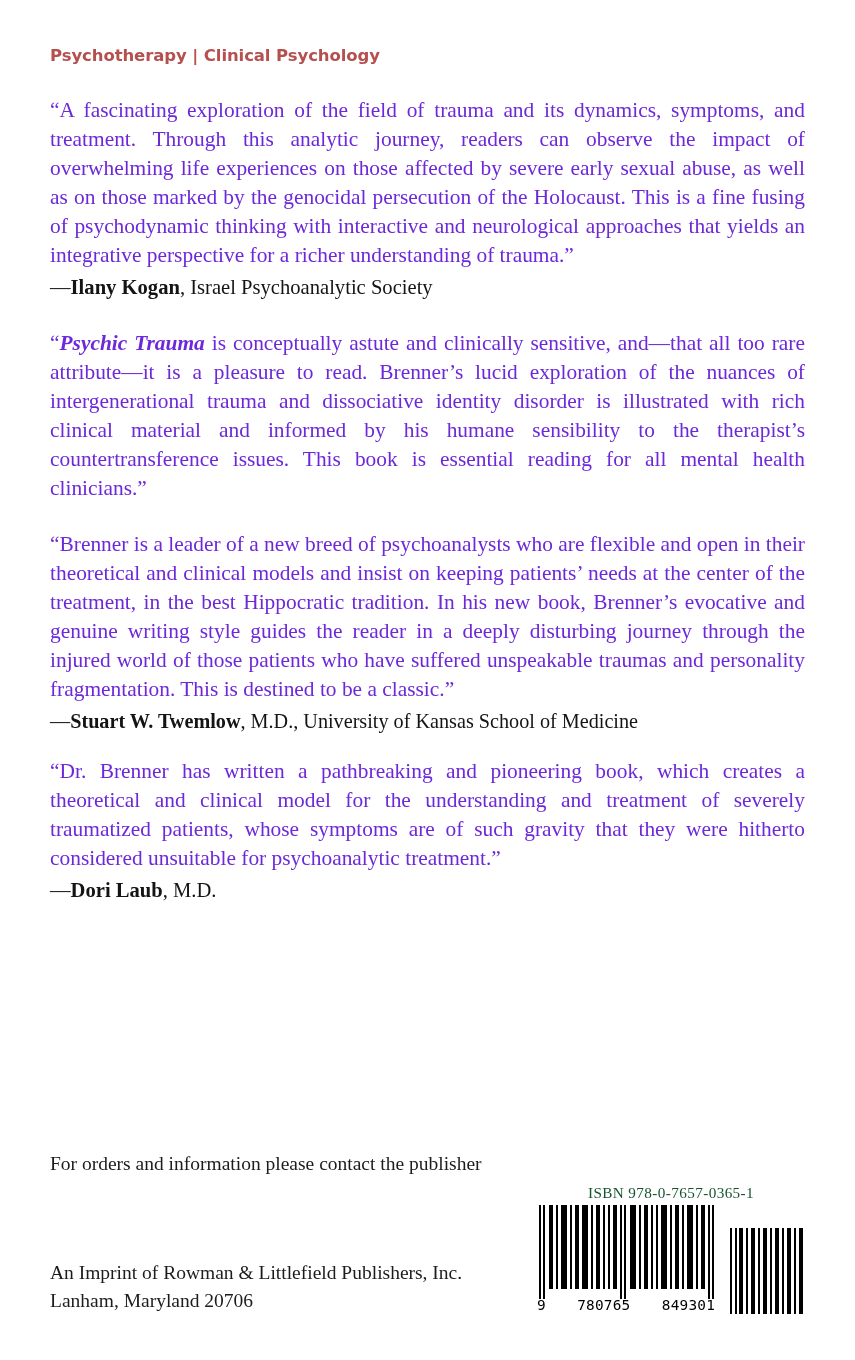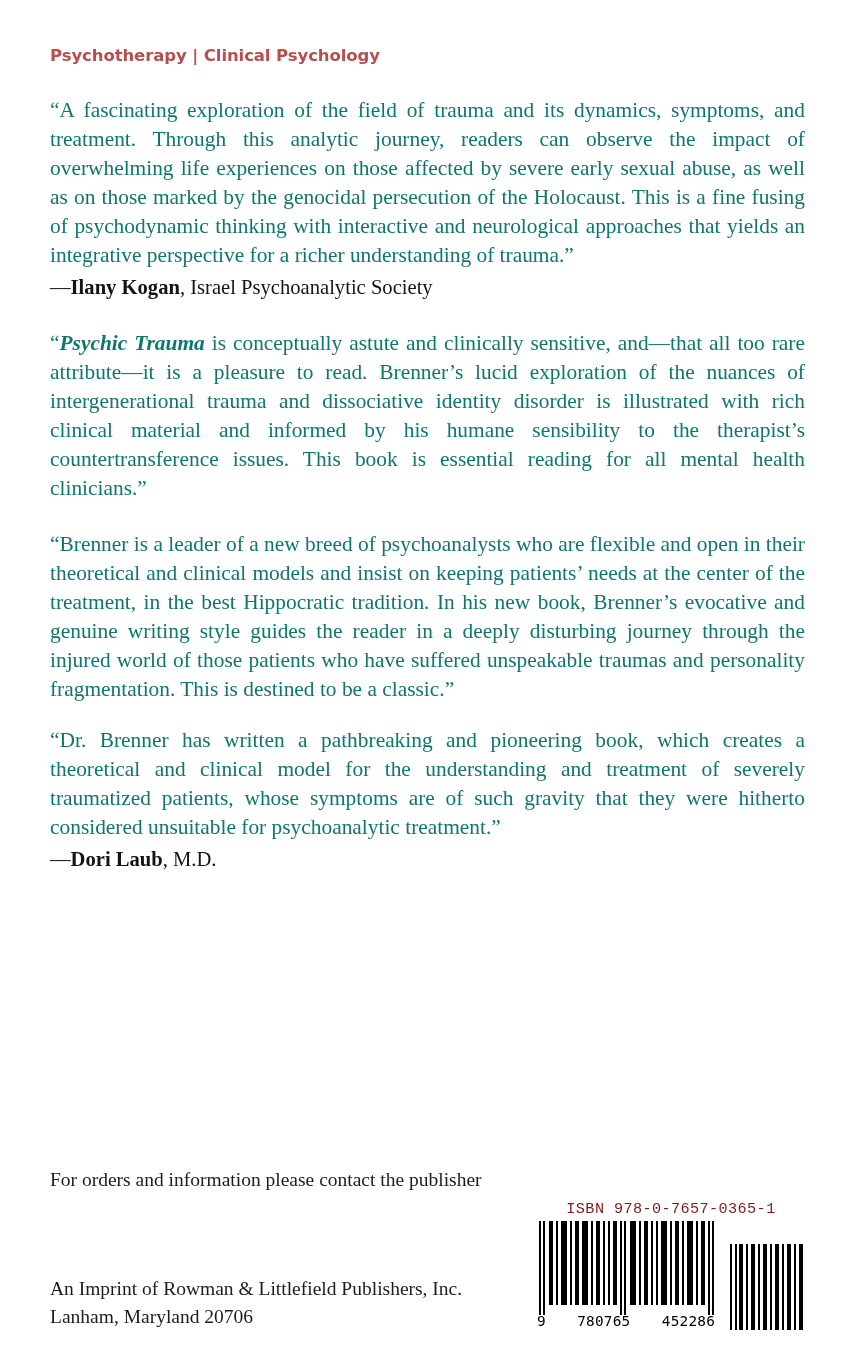--- a/index.html
+++ b/index.html
@@ -35,21 +35,21 @@
   
   .blurb {
     margin: 0 0 26px 0;
   }
   .blurb-text {
     font-size: 21.4px;
     line-height: 1.355;
     text-align: justify;
     text-justify: inter-word;
     margin: 0;
-    color: #0f766e;
+    color: #6d28d9;
     hyphens: manual;
   }
   .blurb-text .bi {
     font-weight: bold;
     font-style: italic;
   }
   .attrib {
     font-size: 20.6px;
     line-height: 1.4;
     margin: 3px 0 0 0;
@@ -78,21 +78,21 @@
   }
   .bio .author-name {
     font-weight: bold;
     color: #a82f3e;
   }
 
   
   .footer {
     position: absolute;
     left: 50px;
-    bottom: 28px;
+    bottom: 44px;
     width: 755px;
   }
   .footer-inner {
     display: flex;
     align-items: flex-end;
     justify-content: space-between;
   }
   .pub-block {
     font-size: 19.5px;
     line-height: 1.47;
@@ -127,24 +127,24 @@
     white-space: nowrap;
   }
 
   
   .barcode-zone {
     width: 268px;
     flex: 0 0 auto;
     padding-bottom: 2px;
   }
   .isbn-text {
-    font-family: Liberation Mono, monospace;
+    font-family: Liberation Serif, serif;
     font-size: 15.2px;
     letter-spacing: 0.4px;
-    color: #7f1d1d;
+    color: #14532d;
     text-align: center;
     margin: 0 0 3px 0;
     white-space: nowrap;
   }
   .addon-price {
     font-family: "DejaVu Sans Mono", monospace;
     font-size: 19px;
     letter-spacing: 1.2px;
     color: #000;
     text-align: right;
@@ -192,20 +192,23 @@
 
   <div class="blurb b2">
     <p class="blurb-text">
       <span>“</span><span class="bi">Psychic Trauma</span><span> is conceptually astute and clinically sensitive, and—that all too rare attribute—it is a pleasure to read. Brenner’s lucid exploration of the nuances of intergenerational trauma and dissociative identity disorder is illustrated with rich clinical material and informed by his humane sensibility to the therapist’s countertransference issues. This book is essential reading for all mental health clinicians.”</span>
     </p>
   </div>
 
   <div class="blurb b3">
     <p class="blurb-text">
       <span>“Brenner is a leader of a new breed of psychoanalysts who are flexible and open in their theoretical and clinical models and insist on keeping patients’ needs at the center of the treatment, in the best Hippocratic tradition. In his new book, Brenner’s evocative and genuine writing style guides the reader in a deeply disturbing journey through the injured world of those patients who have suffered unspeakable traumas and personality fragmentation. This is destined to be a classic.”</span>
+    </p>
+    <p class="attrib">
+      <span>—</span><span class="name">Stuart W. Twemlow</span><span>, M.D., University of Kansas School of Medicine</span>
     </p>
   </div>
 
   <div class="blurb b4">
     <p class="blurb-text">
       <span>“Dr. Brenner has written a pathbreaking and pioneering book, which creates a theoretical and clinical model for the understanding and treatment of severely traumatized patients, whose symptoms are of such gravity that they were hitherto considered unsuitable for psychoanalytic treatment.”</span>
     </p>
     <p class="attrib">
       <span>—</span><span class="name">Dori Laub</span><span>, M.D.</span>
     </p>
@@ -256,21 +259,21 @@
                 <rect x="150" y="0" width="6" height="84"></rect>
                 <rect x="159" y="0" width="2" height="84"></rect>
                 <rect x="164" y="0" width="4" height="84"></rect>
                 <rect x="171" y="0" width="2" height="94"></rect>
                 <rect x="175" y="0" width="2" height="94"></rect>
               </g>
             </svg>
             <div class="ean-digits">
               <span>9</span>
               <span>780765</span>
-              <span>452286</span>
+              <span>849301</span>
             </div>
           </div>
 
           <div class="bc-addon">
             <svg class="bars" viewBox="0 0 76 86" preserveAspectRatio="none">
               <g fill="#000">
                 <rect x="1" y="0" width="2" height="86"></rect>
                 <rect x="6" y="0" width="2" height="86"></rect>
                 <rect x="10" y="0" width="4" height="86"></rect>
                 <rect x="17" y="0" width="2" height="86"></rect>

